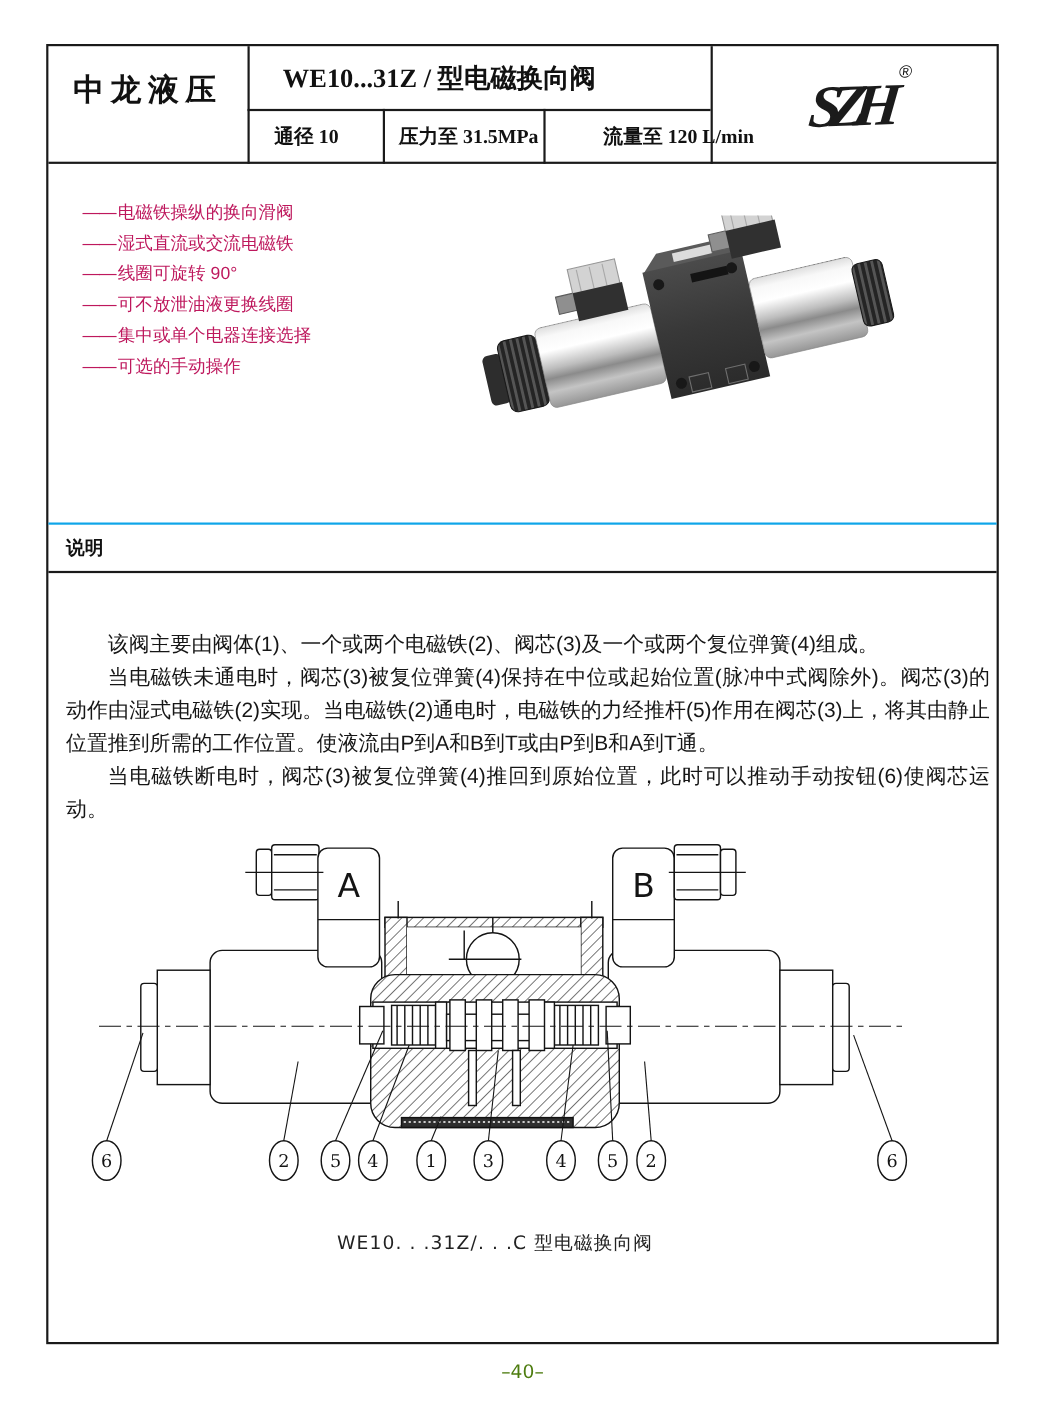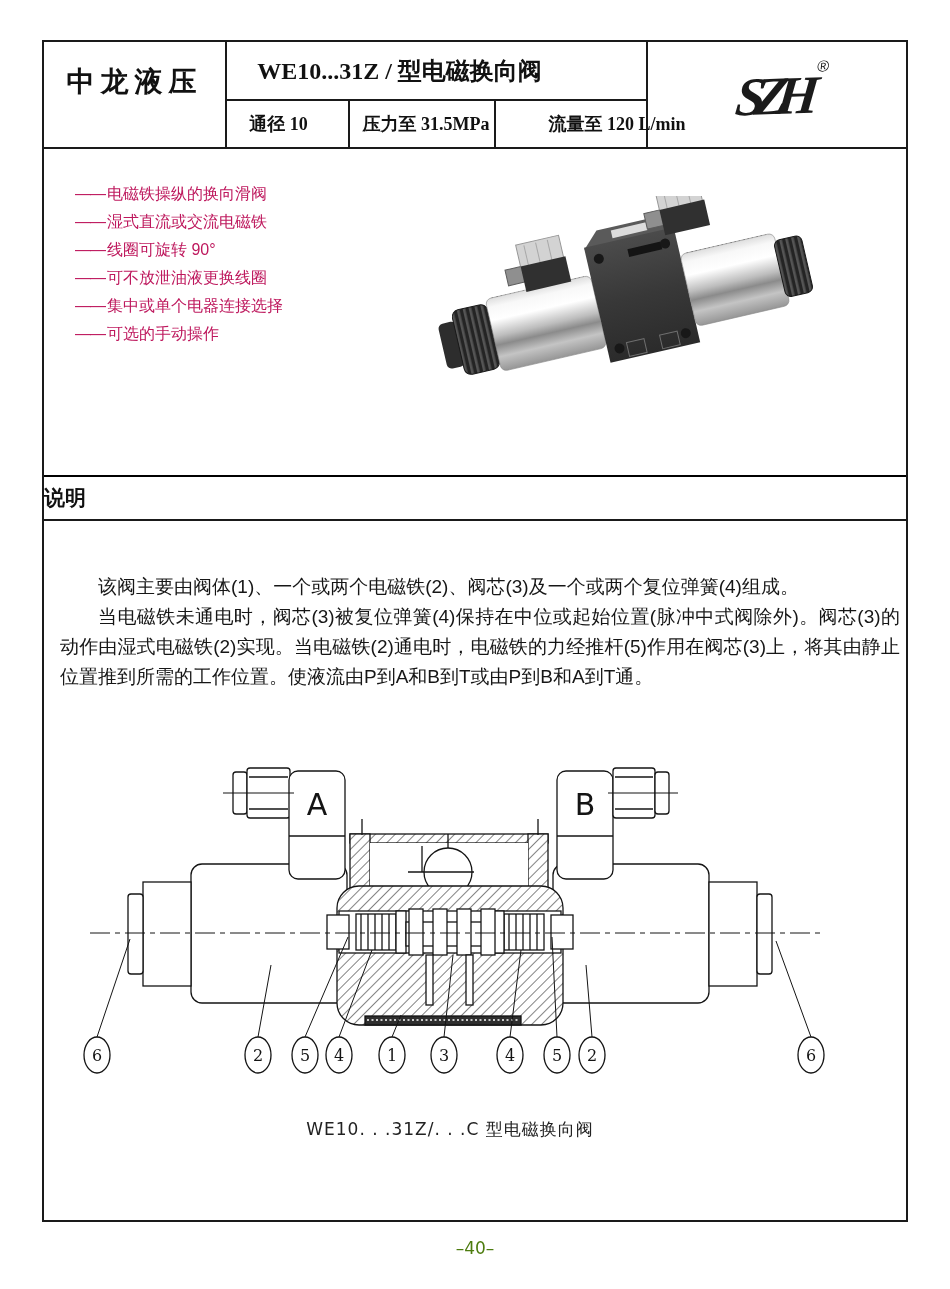--- a/index.html
+++ b/index.html
@@ -38,23 +38,23 @@
   
   .features { position:absolute; left:75px; top:180px; list-style:none; }
   .features li { font-size:16px; line-height:28px; white-space:nowrap; color:#be185d; }
   .features .dash { letter-spacing:-1px; margin-right:2px; }
 
   
   .photo { position:absolute; left:435px; top:196px; }
 
   
   .section-band { position:absolute; left:0; top:433px; width:100%; height:46px;
-                  border-top:2px solid #000000; border-bottom:2px solid #1a1a1a;
-                  display:flex; align-items:center; 
-                  font-size:21px; font-weight:600; }
+                  border-top:2px solid #0ea5e9; border-bottom:2px solid #1a1a1a;
+                  display:flex; align-items:center; padding-left:16px;
+                  font-size:17px; font-weight:600; }
 
   
   .desc { position:absolute; left:60px; top:572px; width:840px; font-size:19px; line-height:30px;
           text-align:justify; color:#161616; }
   .desc p { text-indent:2em; }
 
   
   .diagram { position:absolute; left:60px; top:753px; }
   .caption { position:absolute; left:55px; top:1118px; width:790px; text-align:center;
              font-size:17px; letter-spacing:1px; font-family:"DejaVu Sans", sans-serif; color:#222; }
@@ -160,20 +160,21 @@
 
       <rect x="254" y="72" width="96" height="74" rx="6" fill="url(#chrome)" stroke="#8a8a8a" stroke-width="0.6"></rect>
 
       <rect x="348" y="80" width="28" height="58" rx="6" fill="url(#knurl)" stroke="#1a1a1a"></rect>
     </g>
   </svg>
 
   <div class="desc">
     <p>该阀主要由阀体(1)、一个或两个电磁铁(2)、阀芯(3)及一个或两个复位弹簧(4)组成。</p>
     <p>当电磁铁未通电时，阀芯(3)被复位弹簧(4)保持在中位或起始位置(脉冲中式阀除外)。阀芯(3)的动作由湿式电磁铁(2)实现。当电磁铁(2)通电时，电磁铁的力经推杆(5)作用在阀芯(3)上，将其由静止位置推到所需的工作位置。使液流由P到A和B到T或由P到B和A到T通。</p>
+    <p>当电磁铁断电时，阀芯(3)被复位弹簧(4)推回到原始位置，此时可以推动手动按钮(6)使阀芯运动。</p>
   </div>
 
   <svg class="diagram" width="810" height="330" viewBox="0 0 810 330">
     <defs>
       <pattern id="hatch" patternUnits="userSpaceOnUse" width="7" height="7" patternTransform="rotate(45)">
         <rect width="7" height="7" fill="#ffffff"></rect>
         <line x1="0" y1="0" x2="0" y2="7" stroke="#1c1c1c" stroke-width="1.1"></line>
       </pattern>
     </defs>
     <g stroke="#141414" stroke-width="1.3" fill="none">

